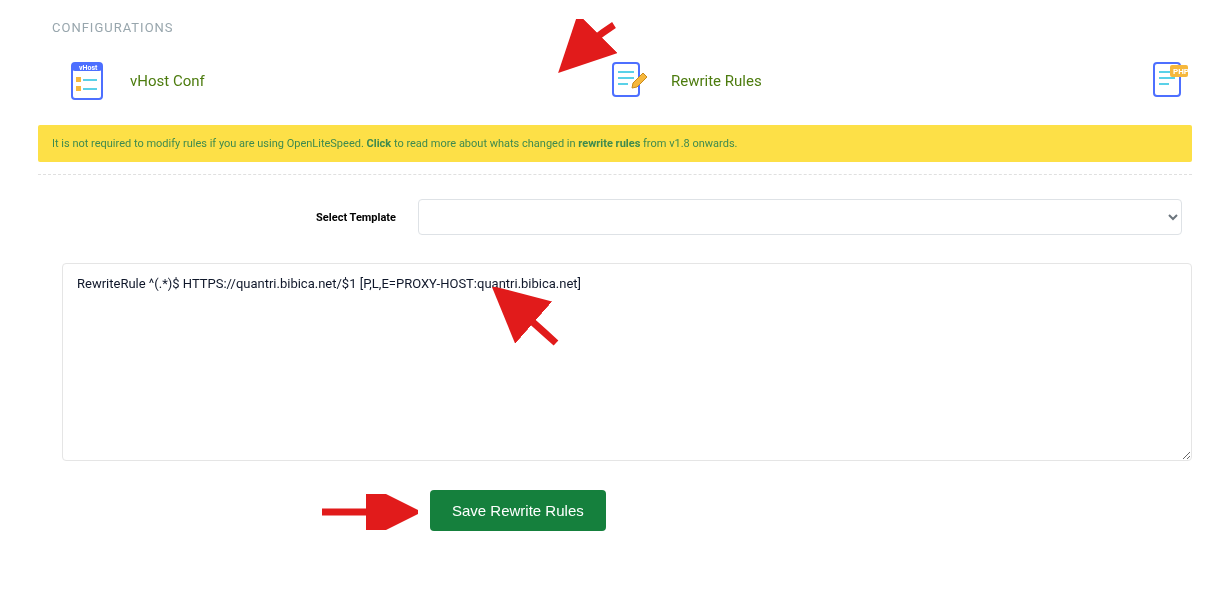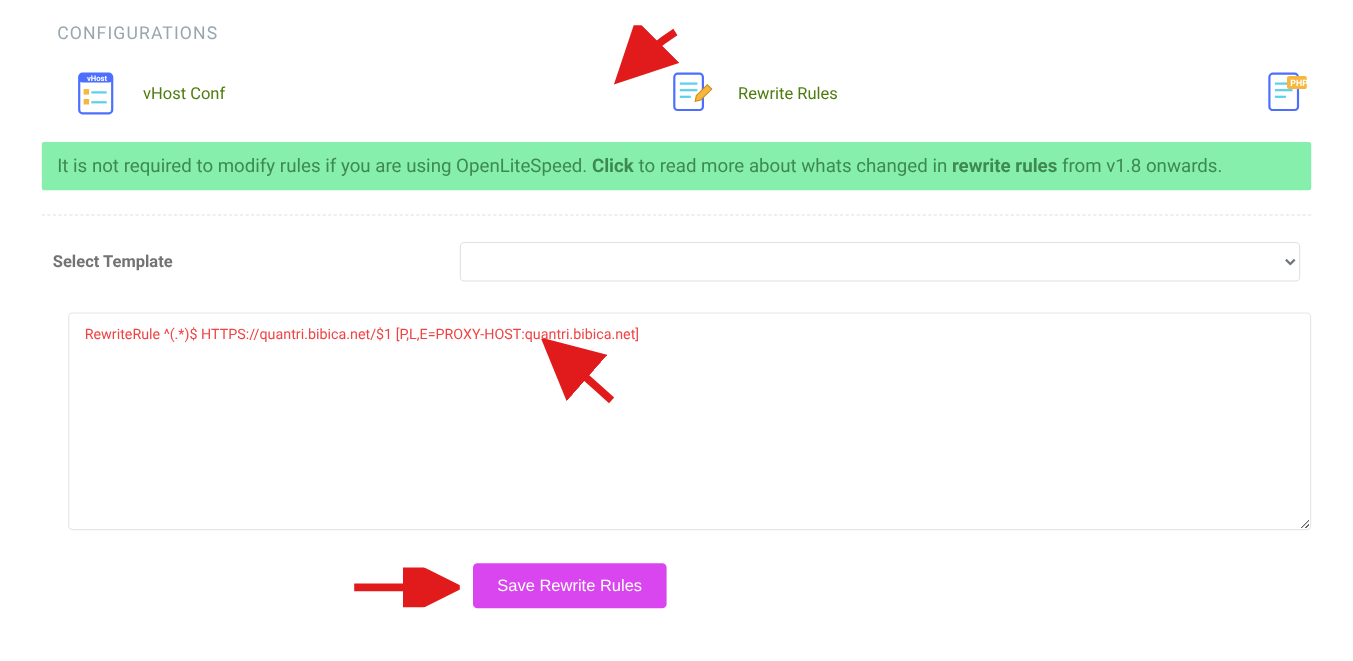--- a/index.html
+++ b/index.html
@@ -7,21 +7,21 @@
     font-family: -apple-system, BlinkMacSystemFont, "Segoe UI", Roboto, "Helvetica Neue", Arial, sans-serif;
     background: #fff;
     color: #6c757d;
     font-size: 14px;
   }
   .panel {
     margin: 20px 38px 20px 38px;
     background: #fff;
   }
   .section-title {
-    font-size: 16px;
+    font-size: 13px;
     letter-spacing: 1px;
     color: #98a6ad;
     font-weight: 400;
     margin: 12px 0 24px 14px;
   }
   .config-row {
     display: flex;
     align-items: center;
     gap: 0;
     margin-bottom: 22px;
@@ -37,78 +37,79 @@
   .config-item .icon-box {
     width: 44px;
     height: 44px;
     flex-shrink: 0;
   }
   .config-item .label {
     color: #4d7c0f;
     font-size: 15px;
   }
   .alert-success {
-    background: #86efac;
+    background: #fde047;
     color: #3e8a4e;
     padding: 12px 14px;
-    font-size: 17px;
+    font-size: 11px;
     border-radius: 2px;
-    margin-bottom: 22px;
+    margin-bottom: 12px;
   }
   .alert-success b { font-weight: 700; }
   .alert-success a { color: #3e8a4e; text-decoration: none; }
   .divider {
     border-top: 1px dashed #e0e0e0;
     margin: 0 0 24px 0;
   }
   .form-row {
     display: flex;
     align-items: center;
     margin-bottom: 28px;
     padding: 0 10px 0 10px;
   }
   .form-label {
     width: 370px;
+    text-align: right;
     padding-right: 22px;
-    font-size: 15px;
+    font-size: 11px;
     font-weight: 700;
-    color: #737373;
+    color: #000000;
   }
   .form-select {
     flex: 1;
     height: 36px;
     border: 1px solid #dee2e6;
     border-radius: 4px;
     background: #fff;
     padding: 0 10px;
     font-size: 14px;
     color: #6c757d;
   }
   .textarea {
     width: 100%;
     min-height: 198px;
     border: 1px solid #e5e5e5;
     border-radius: 4px;
     padding: 12px 14px;
     font-size: 13px;
     font-family: inherit;
-    color: #ef4444;
+    color: #0f172a;
     resize: vertical;
     outline: none;
     margin-left: 24px;
     width: calc(100% - 24px);
   }
   .btn-row {
     margin-top: 26px;
     display: flex;
     position: relative;
   }
   .btn-primary {
     margin-left: 392px;
-    background: #d946ef;
+    background: #15803d;
     color: #fff;
     border: none;
     padding: 12px 22px;
     font-size: 15px;
     border-radius: 4px;
     cursor: pointer;
   }
   
   .arrow {
     position: absolute;

